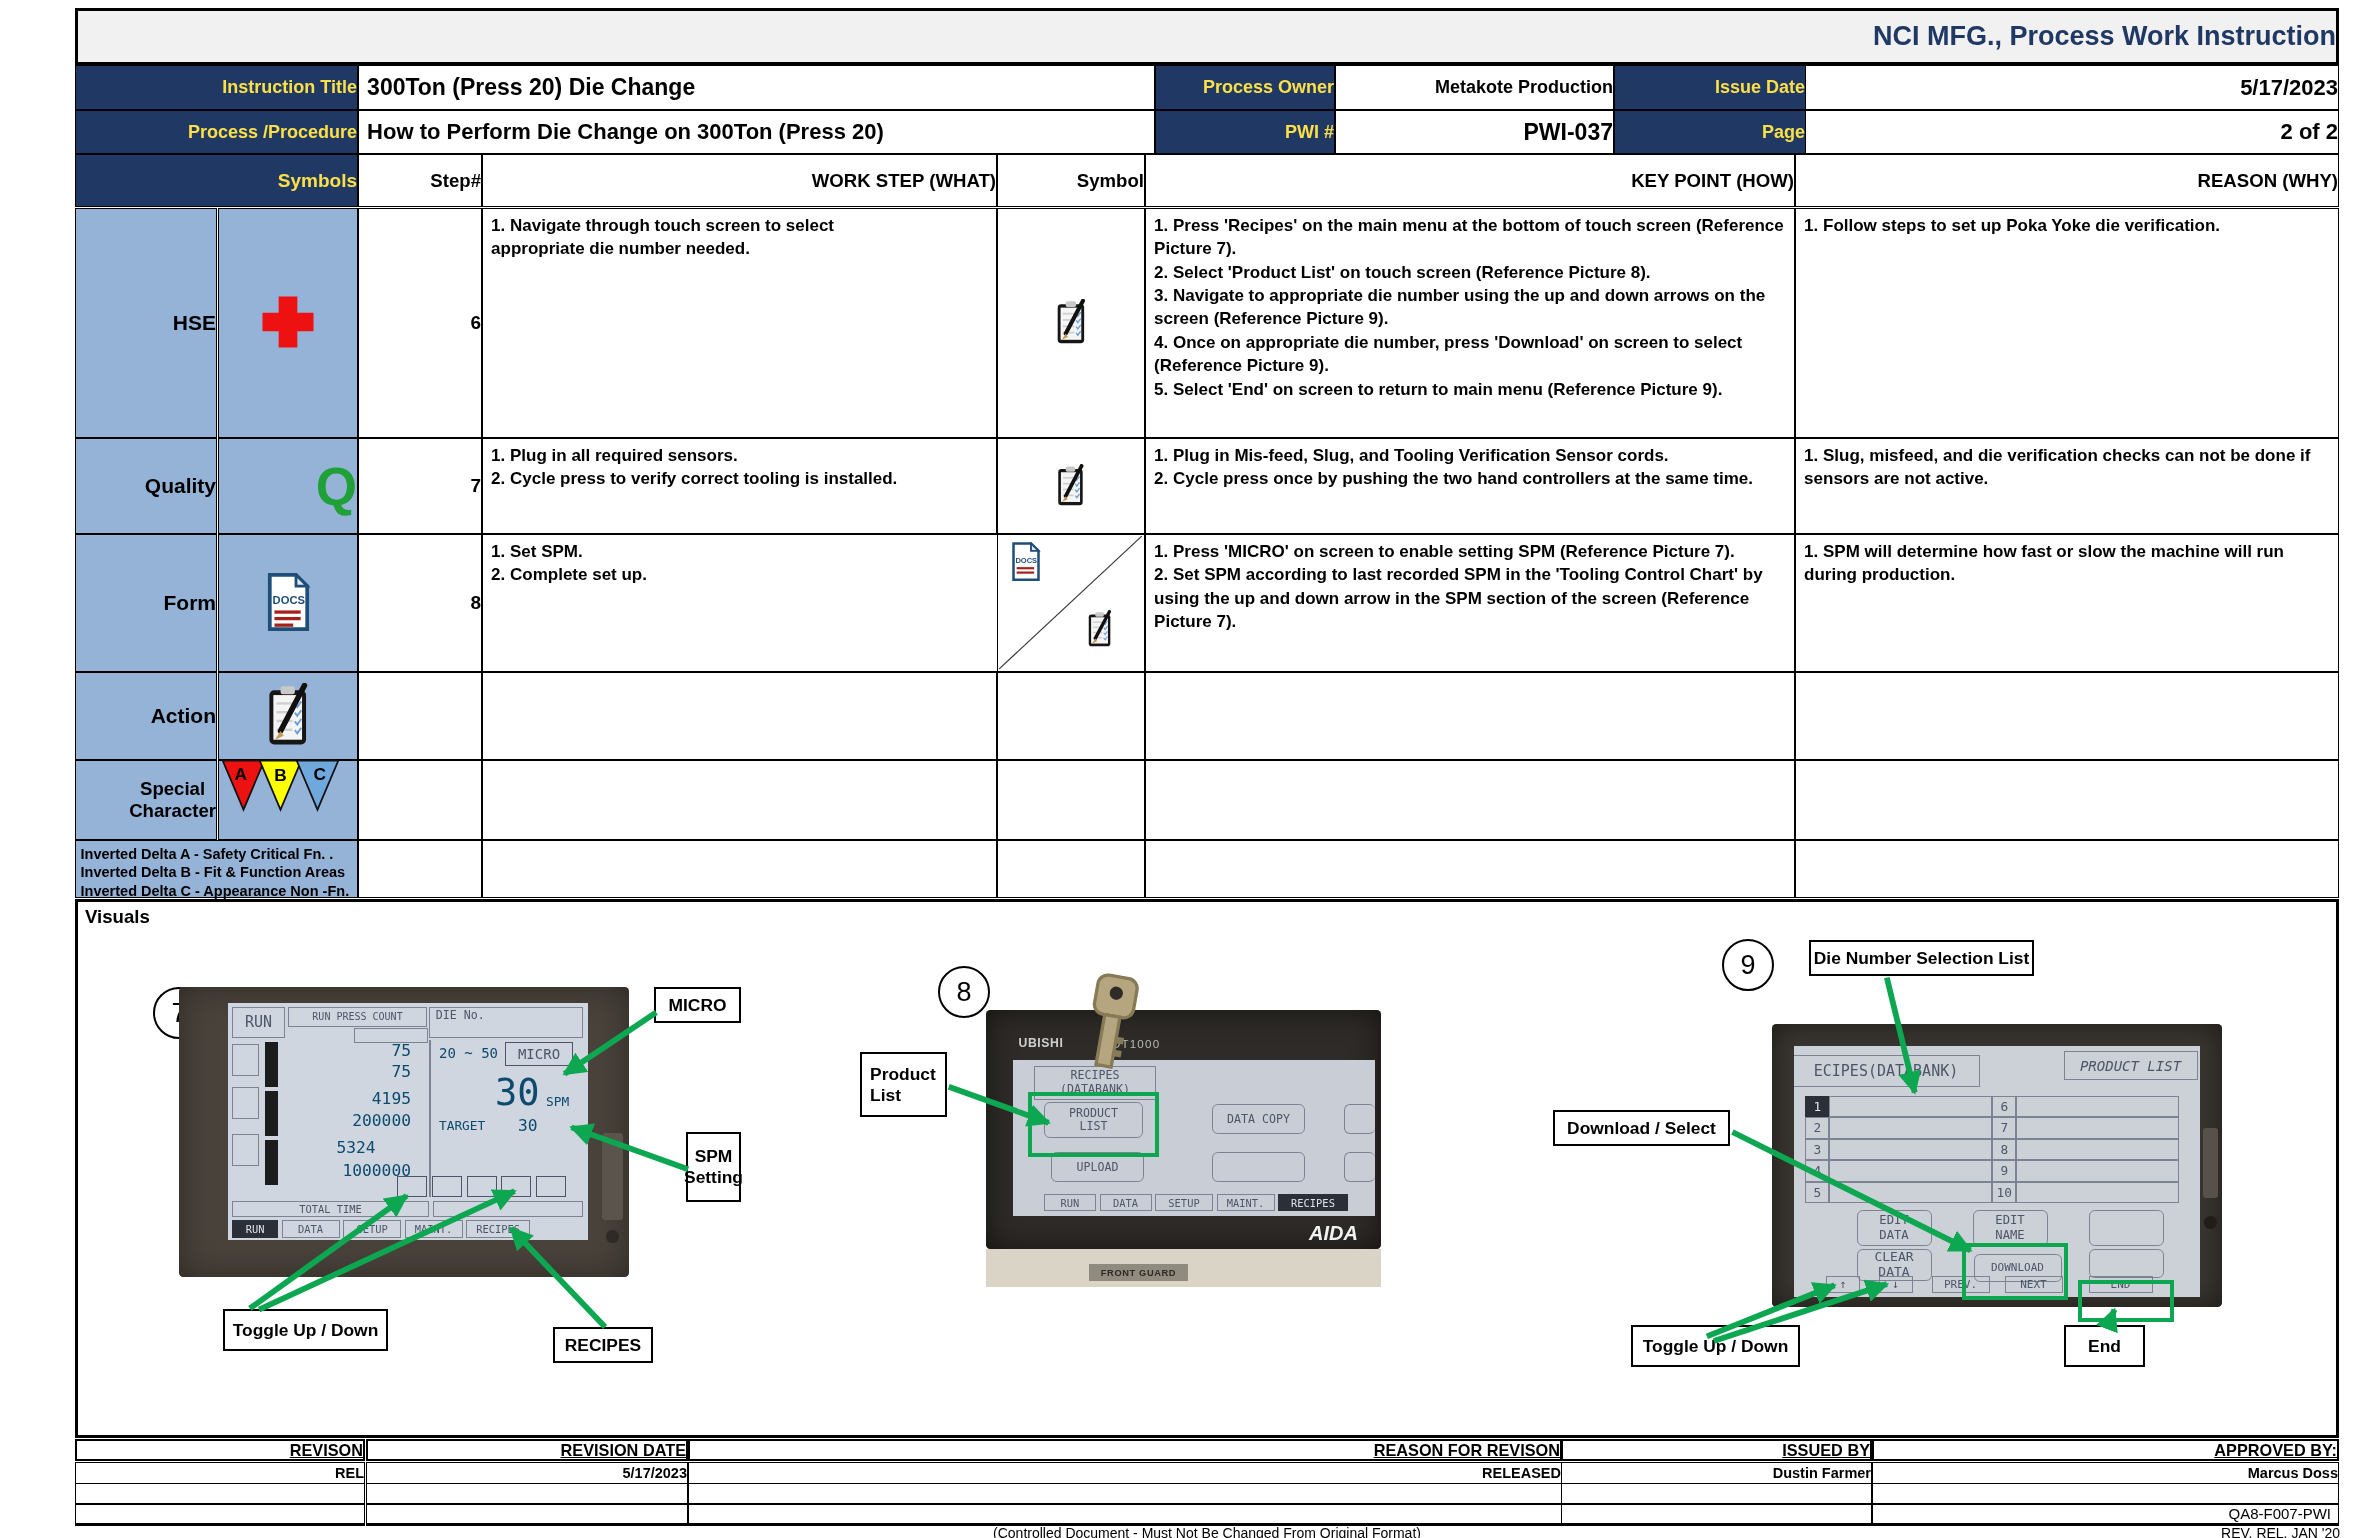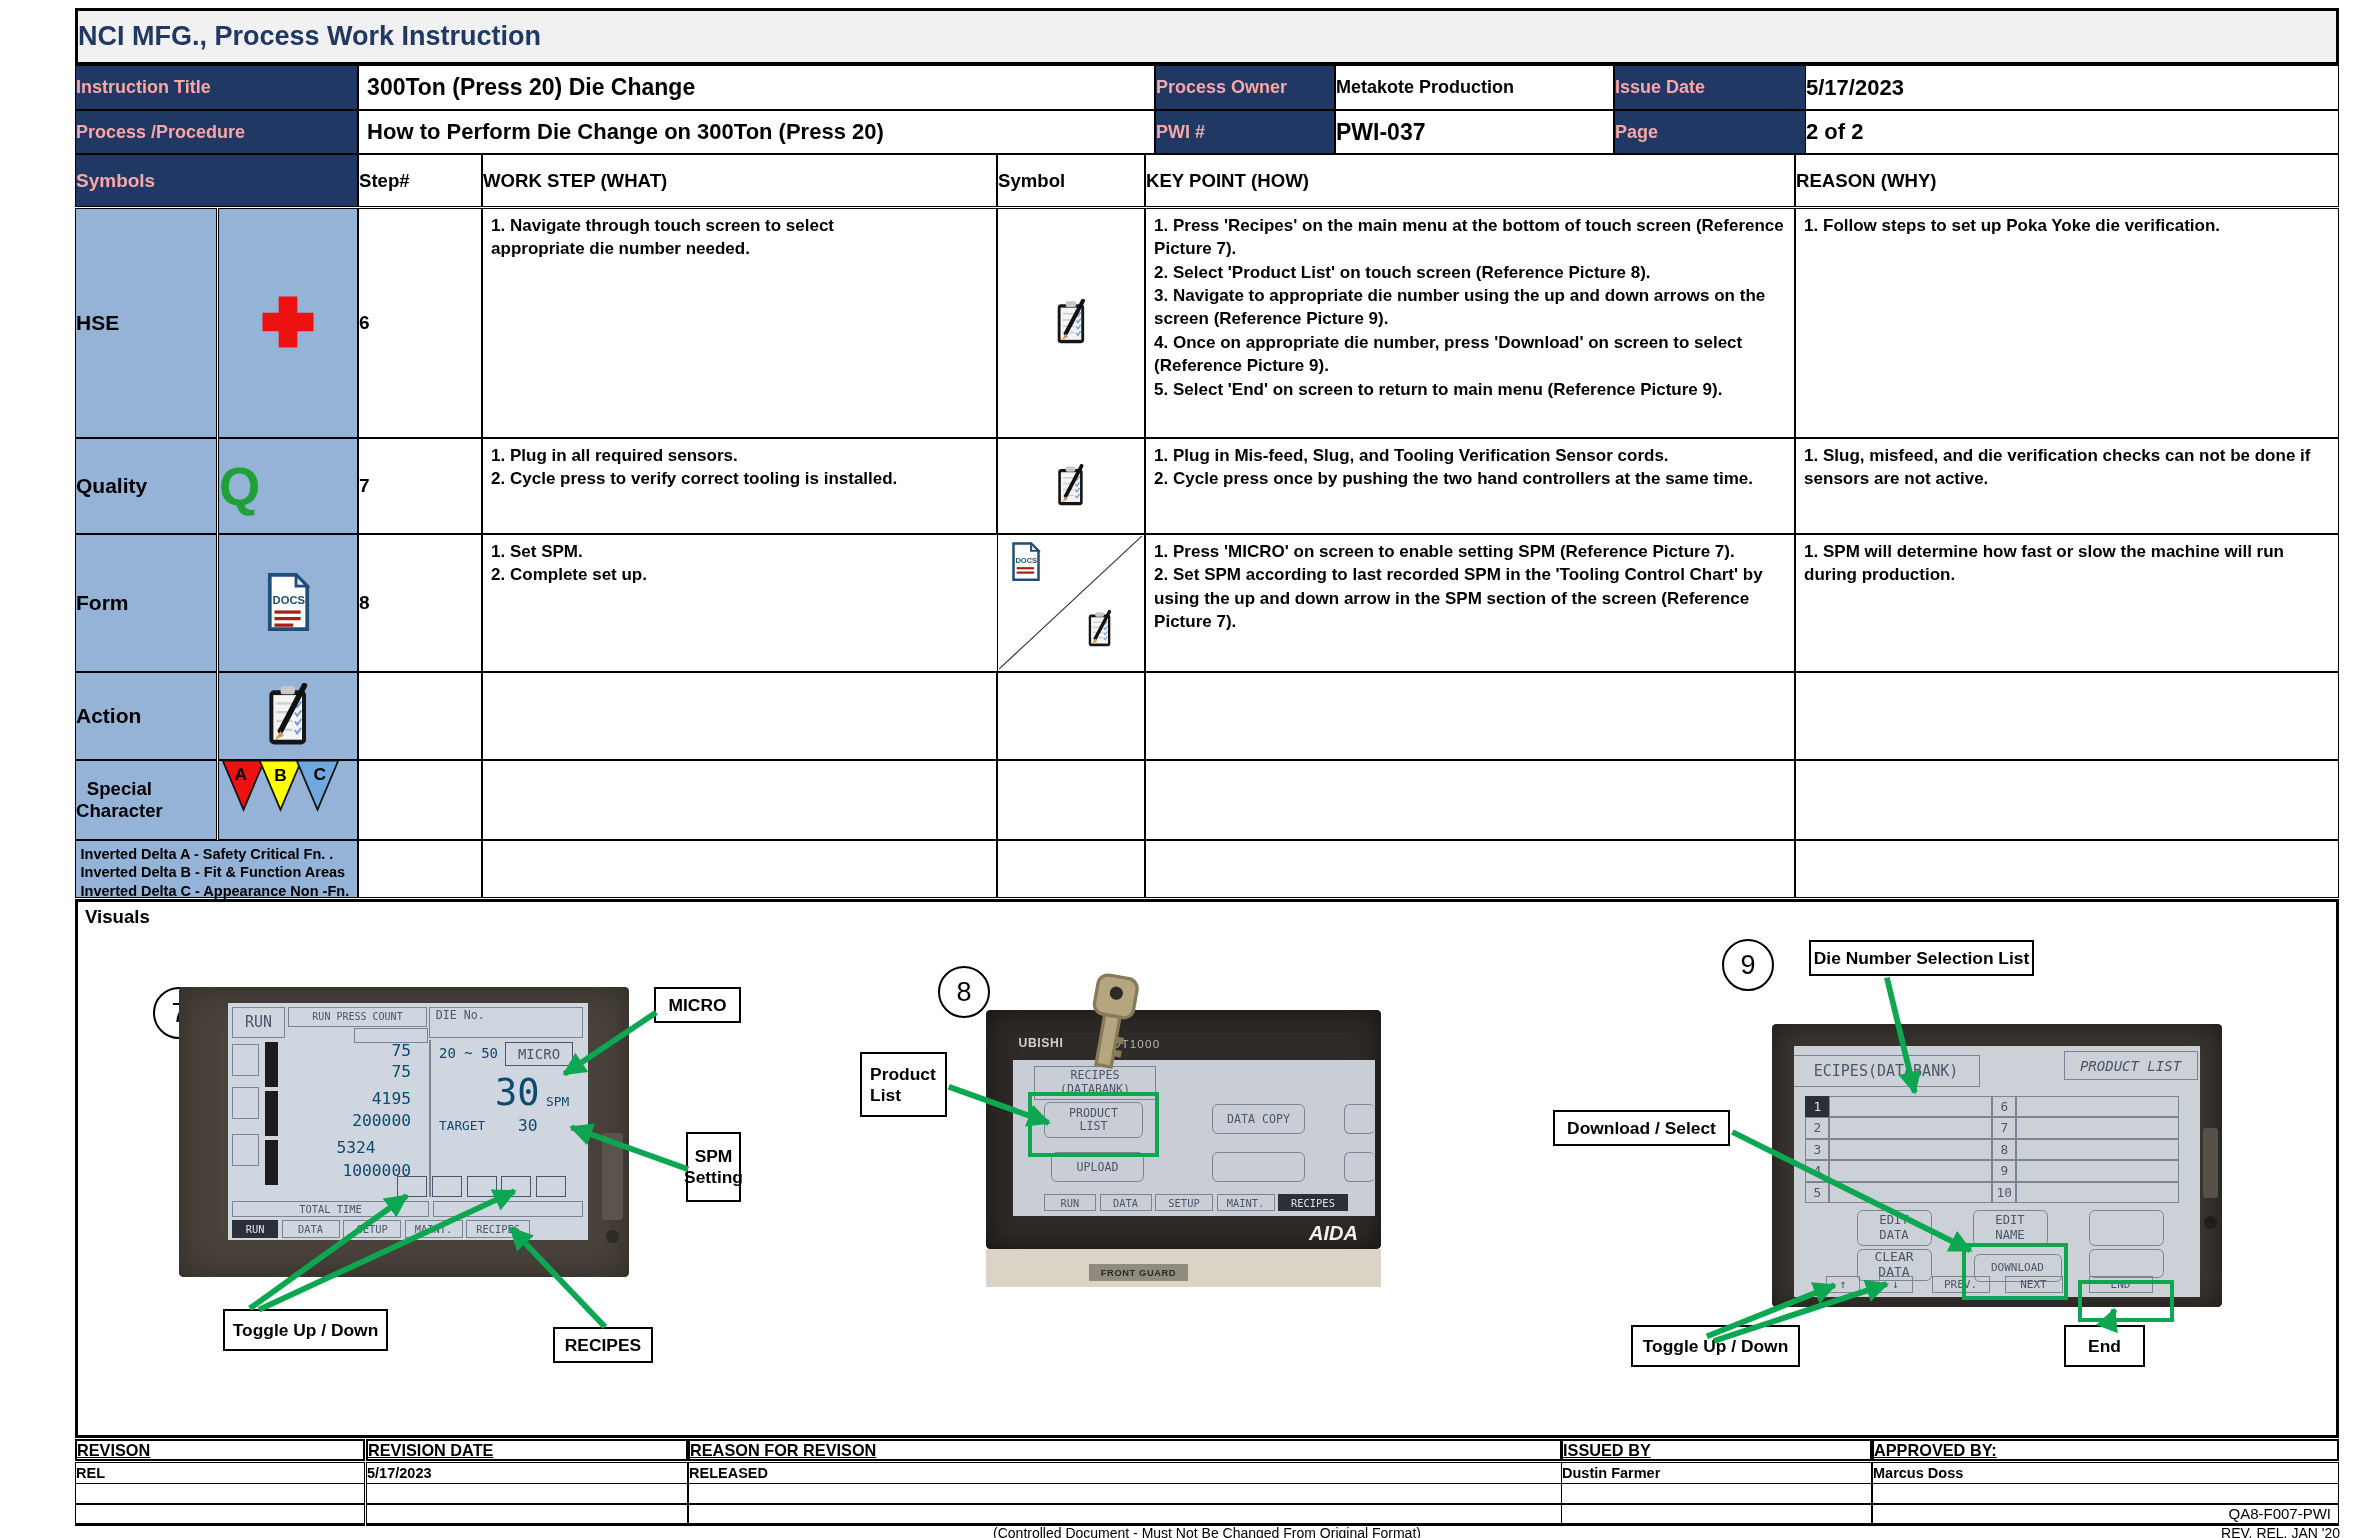--- a/index.html
+++ b/index.html
@@ -1,22 +1,22 @@
 <!DOCTYPE html>
 <html style="font-size:9.3px"><head>
 <meta charset="utf-8">
 <style>
   html,body{margin:0;padding:0;background:#fff;}
   #page{position:relative;width:2377px;height:1539px;background:#fff;
         font-family:"Liberation Sans",sans-serif;color:#000;overflow:hidden;}
   .cell{position:absolute;box-sizing:border-box;border:1.7px solid #000;background:#fff;}
   .thick{border-width:3.5px;}
-  .navy{background:#1f3864;color:#fca5a5;}
+  .navy{background:#1f3864;color:#fde047;}
   .blue{background:#95b3d7;}
-  .ctr{display:flex;align-items:center;justify-content:flex-start;text-align:center;}
+  .ctr{display:flex;align-items:center;justify-content:flex-end;text-align:center;}
   .tl{padding:4.6px 8.1px;}
   .prewrap{white-space:pre-line;}
   .hdr-label{font-size:18px;font-weight:700;}
   .big-val{font-size:23px;font-weight:700;}
   .step-txt{font-size:17px;font-weight:700;line-height:1.38;}
   .legend-txt{font-size:14.5px;font-weight:700;line-height:1.3;padding:3.5px 4.6px;}
   .callout{position:absolute;box-sizing:border-box;border:2.3px solid #000;background:#fff;
            display:flex;align-items:center;justify-content:center;text-align:center;
            font-weight:700;font-size:17.4px;line-height:1.2;}
   .fig-circle{position:absolute;width:48px;height:48px;border:2.3px solid #000;border-radius:50%;

